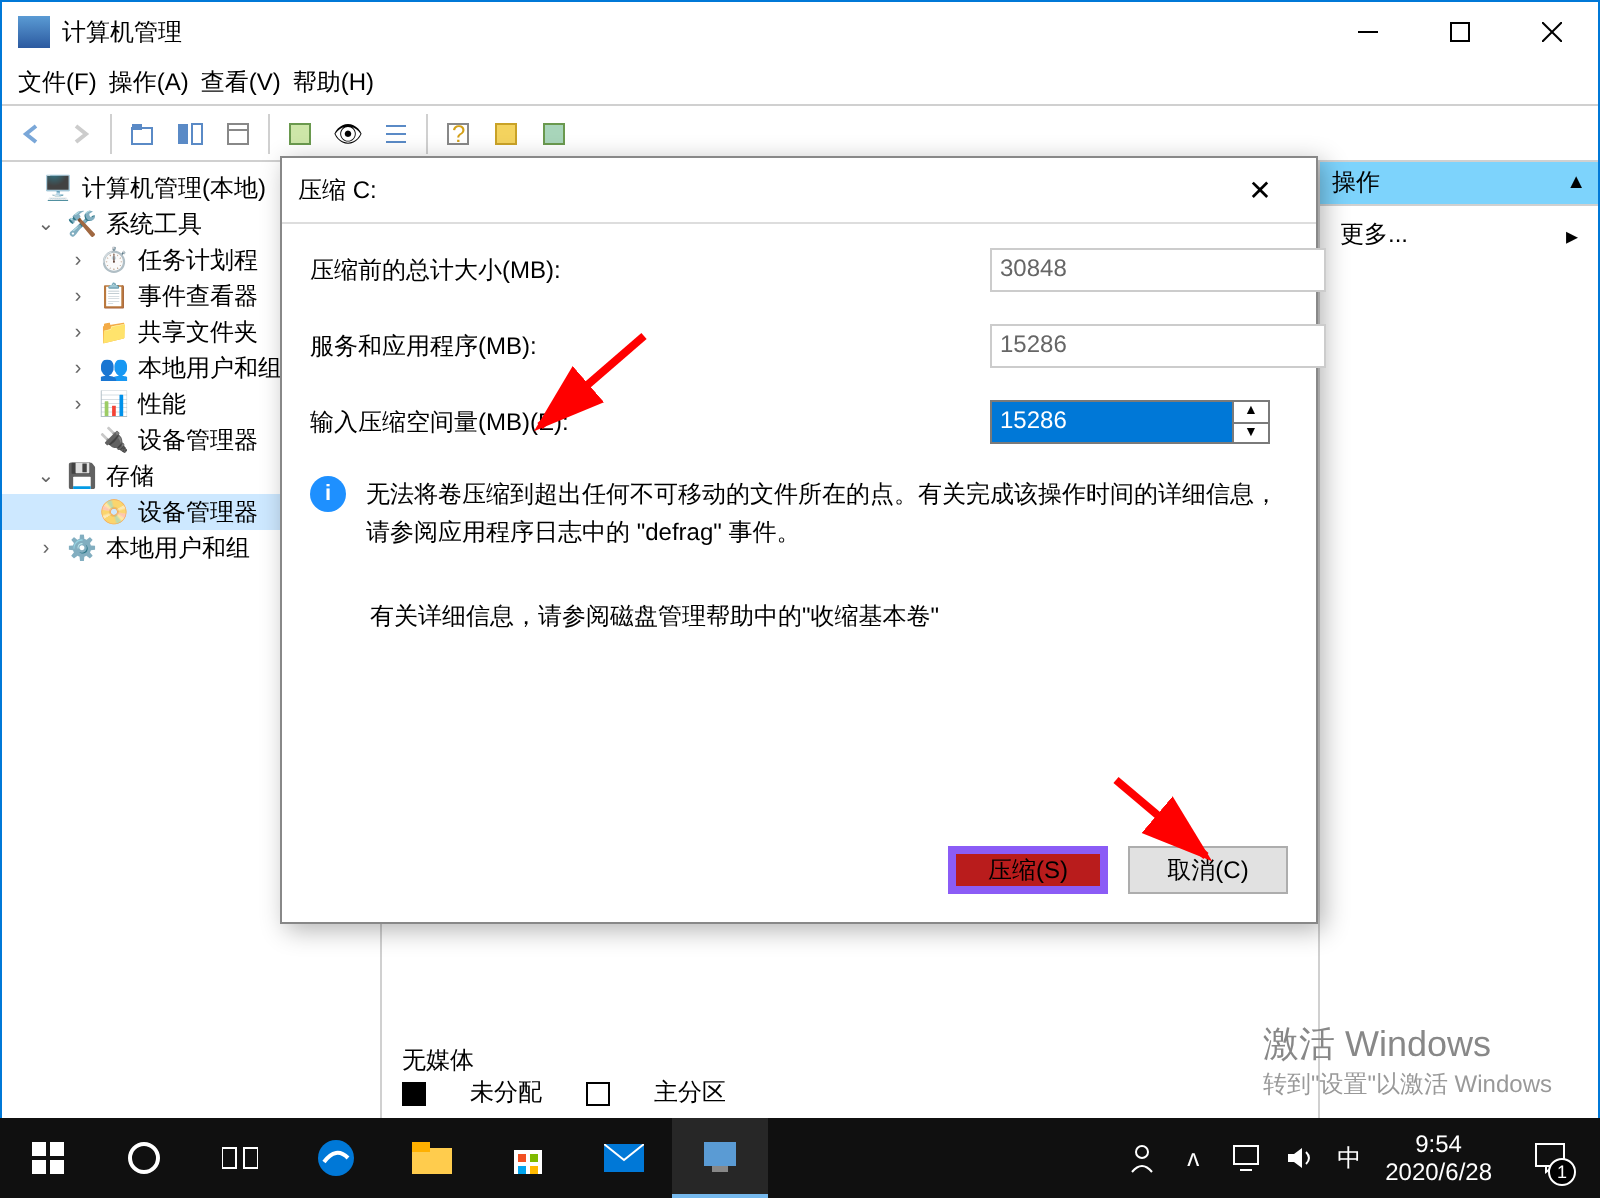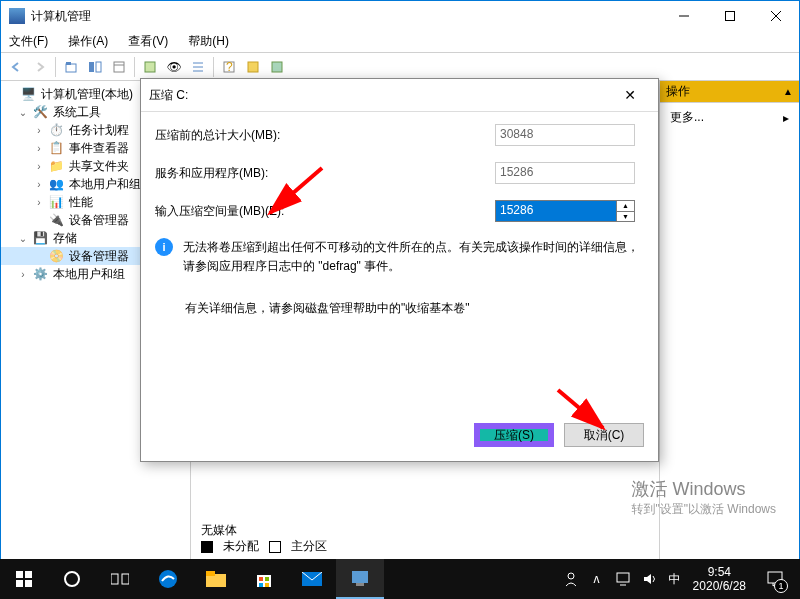--- a/index.html
+++ b/index.html
@@ -6,78 +6,78 @@
 body { width: 800px; height: 599px; overflow: hidden; background: #fff; position: relative; }
 
 
 .main-window { width: 800px; height: 560px; background: #fff; border: 1px solid #0078d7; position: relative; }
 .titlebar { height: 30px; background: #fff; display: flex; align-items: center; padding: 0 0 0 8px; color: #000; }
 .titlebar .title-icon { width: 16px; height: 16px; background: linear-gradient(#5a9bd4,#2c5aa0); margin-right: 6px; }
 .titlebar .title-text { flex: 1; }
 .win-btns { display: flex; }
 .win-btn { width: 46px; height: 30px; display: flex; align-items: center; justify-content: center; color: #000; }
 
-.menubar { height: 22px; display: flex; align-items: center; padding: 0 8px; gap: 20px; border-bottom: 1px solid #d0d0d0; background: #fff; }
+.menubar { height: 22px; display: flex; align-items: center; padding: 0 8px; gap: 6px; border-bottom: 1px solid #d0d0d0; background: #fff; }
 .menubar span { cursor: default; }
 
 .toolbar { height: 28px; display: flex; align-items: center; padding: 0 4px; gap: 2px; border-bottom: 1px solid #d0d0d0; background: #fff; }
 .tbtn { width: 22px; height: 22px; display: flex; align-items: center; justify-content: center; border: 1px solid transparent; }
 .tsep { width: 1px; height: 20px; background: #d0d0d0; margin: 0 2px; }
 
 .body { display: flex; height: calc(100% - 80px); }
 
 .tree { width: 190px; border-right: 1px solid #d0d0d0; padding: 4px 0; overflow: hidden; background: #fff; }
 .tree-item { display: flex; align-items: center; height: 18px; padding-left: 4px; white-space: nowrap; cursor: default; }
 .tree-item .tw { width: 12px; text-align: center; color: #666; font-size: 10px; }
 .tree-item .ticon { width: 16px; height: 16px; margin: 0 4px; display: flex; align-items: center; justify-content: center; }
 .tree-item.sel { background: #cde8ff; }
 .ind1 { padding-left: 16px; }
 .ind2 { padding-left: 32px; }
 
 .content { flex: 1; position: relative; background: #fff; }
 .actions-pane { position: absolute; right: 0; top: 0; width: 140px; height: 100%; border-left: 1px solid #d0d0d0; }
-.actions-head { height: 22px; background: #eab308; border-bottom: 1px solid #d0d0d0; padding: 3px 6px; font-weight: 400; display:flex; align-items:center; justify-content:space-between;}
+.actions-head { height: 22px; background: #7dd3fc; border-bottom: 1px solid #d0d0d0; padding: 3px 6px; font-weight: 400; display:flex; align-items:center; justify-content:space-between;}
 .actions-head .tri { color:#000; font-size:10px;}
 .actions-row { padding: 6px 10px; display:flex; justify-content:space-between; align-items:center;text-align:center;}
 
 .bottom-status { position:absolute; left:200px; bottom:20px; font-size:12px; }
-.bottom-legend { position:absolute; left:200px; bottom:4px; display:flex; gap:10px; font-size:12px; align-items:center;}
+.bottom-legend { position:absolute; left:200px; bottom:4px; display:flex; gap:22px; font-size:12px; align-items:center;}
 .lg-box { width:12px; height:12px; display:inline-block; }
 .lg-un { background:#000; }
 .lg-pr { background:#fff; border:1px solid #000; }
 
 
 .dialog { position: absolute; left: 140px; top: 78px; width: 519px; height: 384px; background: #fff; border: 1px solid #888; box-shadow: 3px 3px 12px rgba(0,0,0,0.3); z-index: 50; }
 .dlg-title { height: 30px; display: flex; align-items: center; padding: 16px 8px; border-bottom: 1px solid #ddd; }
 .dlg-title .t { flex: 1; }
 .dlg-close { width: 40px; height: 28px; display:flex; align-items:center; justify-content:center; font-size:14px; }
 .dlg-body { padding: 12px 14px; }
 .dlg-row { display: flex; align-items: center; margin-bottom: 16px; }
 .dlg-row .lbl { width: 340px; }
 .dlg-row .val { width: 140px; }
-.ro-input { width: 140px; height: 22px; border: 1px solid #ccc; background: #fff; padding: 2px 4px; color: #666; }
+.ro-input { width: 168px; height: 22px; border: 1px solid #ccc; background: #fff; padding: 2px 4px; color: #666; }
 .spin-wrap { display:flex; }
 .spin-input { width: 122px; height: 22px; border: 1px solid #7a7a7a; padding: 2px 4px; }
 .spin-input.sel { background: #0078d7; color: #fff; }
 .spin-btns { width: 18px; height: 22px; border: 1px solid #7a7a7a; border-left: none; display:flex; flex-direction:column; }
 .spin-btns div { flex:1; display:flex; align-items:center; justify-content:center; font-size:7px; border-bottom:1px solid #7a7a7a; }
 .spin-btns div:last-child { border-bottom:none; }
 .info-row { display:flex; gap:10px; margin: 6px 0 24px 0; }
 .info-icon { width:18px; height:18px; border-radius:50%; background:#1e90ff; color:#fff; display:flex; align-items:center; justify-content:center; font-weight:bold; font-size:11px; flex-shrink:0;}
 .info-text { line-height:1.6; }
 .link-text { color:#000; margin: 0 0 0 30px; }
 .dlg-btns { position:absolute; right:14px; bottom:14px; display:flex; gap:10px; }
 .dlg-btn { width: 80px; height: 24px; border:1px solid #adadad; background:#e1e1e1; display:flex; align-items:center; justify-content:center; cursor:default;}
-.dlg-btn.primary { border:6px solid #8b5cf6; background:#14b8a6; }
+.dlg-btn.primary { border:4px solid #8b5cf6; background:#b91c1c; }
 
 
 .arrow { position:absolute; z-index:60; pointer-events:none; }
 
 
-.watermark { position:absolute; right:24px; bottom:81px; text-align:left; color:#999; z-index:5;}
+.watermark { position:absolute; right:24px; bottom:48px; text-align:left; color:#999; z-index:5;}
 .watermark .w1 { font-size:18px; color:#888;}
 .watermark .w2 { font-size:12px; color:#999;}
 
 
 .taskbar { position:absolute; left:0; bottom:0; width:800px; height:40px; background:#101010; display:flex; align-items:center; color:#fff; }
 .task-btn { width:48px; height:40px; display:flex; align-items:center; justify-content:center; }
 .task-btn.active { background:#272727; border-bottom:2px solid #76b9ed; }
 .tray { margin-left:auto; display:flex; align-items:center; gap:10px; padding-right:6px; font-size:11px; }
 .tray .clock { text-align:center; line-height:1.2; }
 .tray-icon { width:16px; height:16px; display:flex; align-items:center; justify-content:center; }

